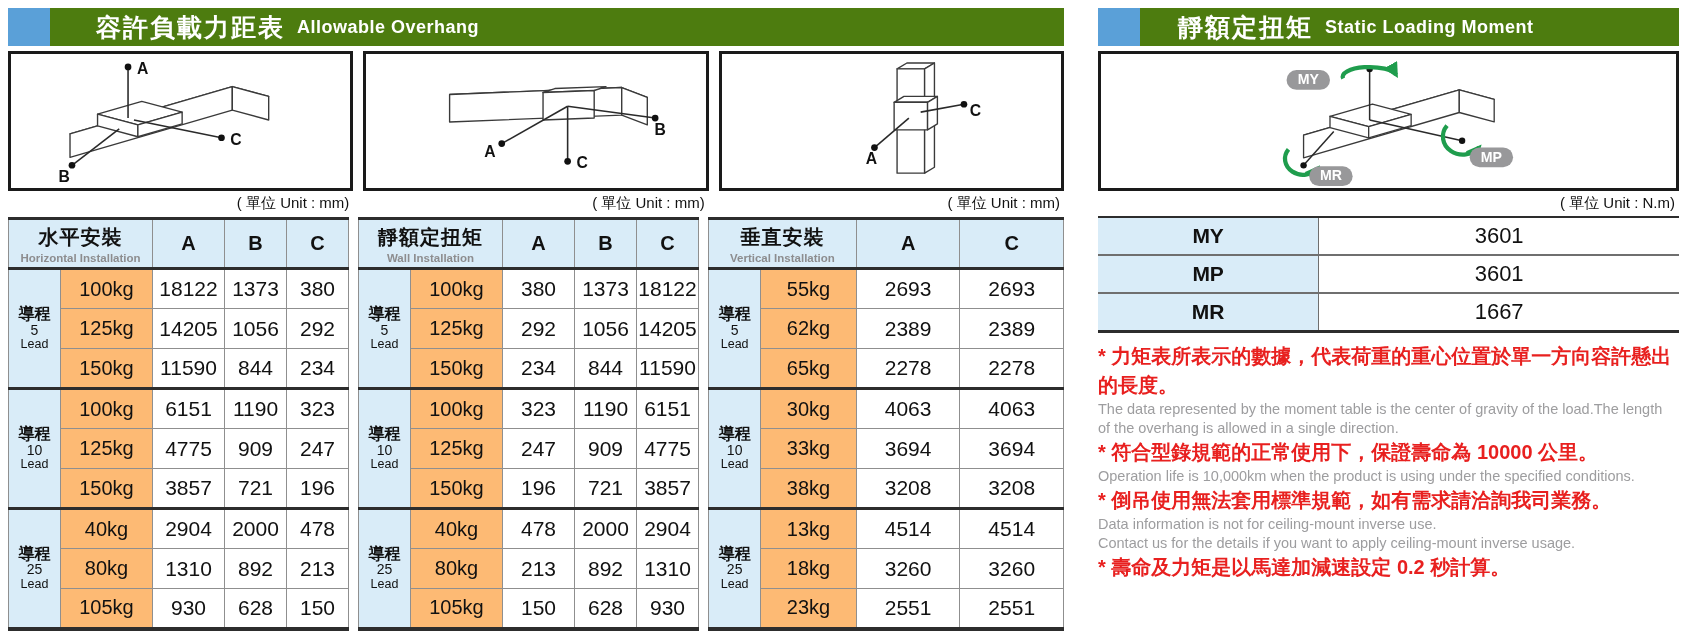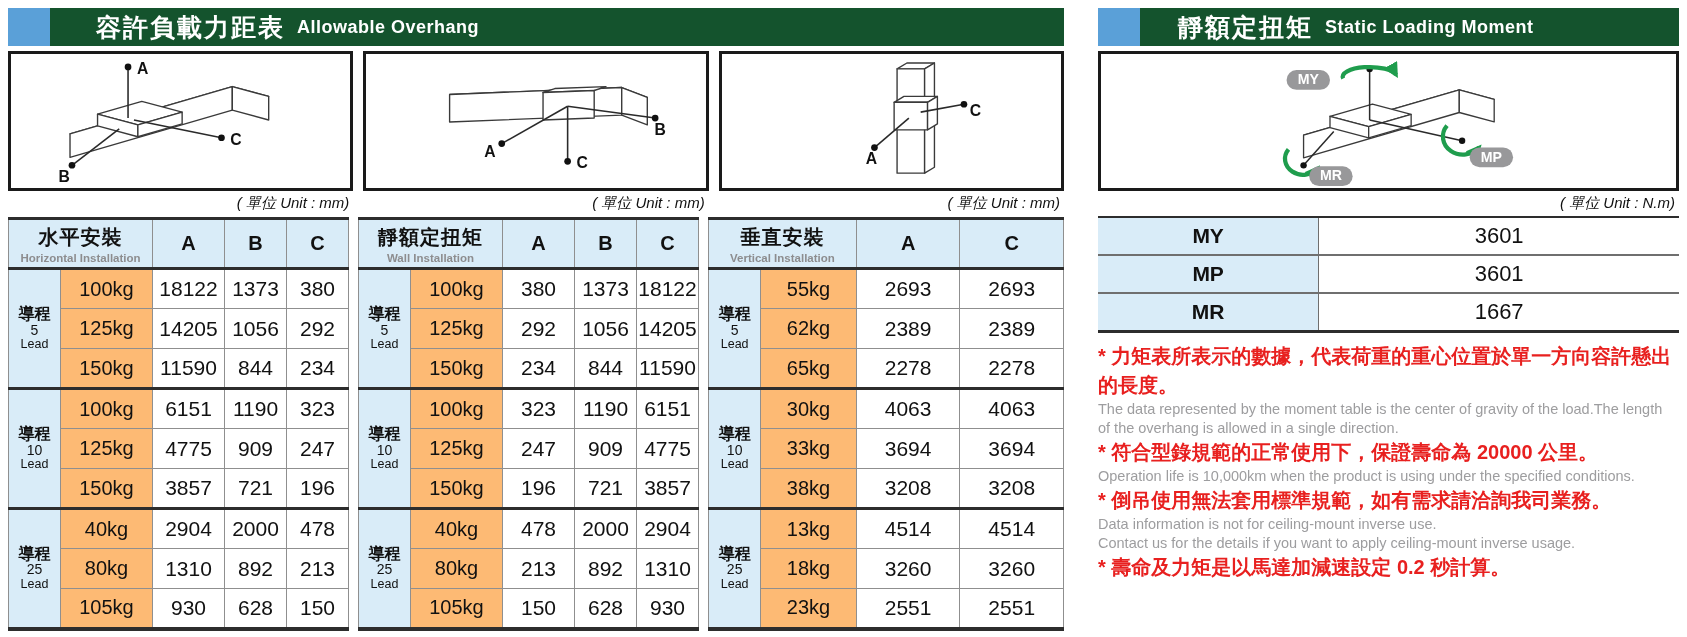--- a/index.html
+++ b/index.html
@@ -2,31 +2,31 @@
 <html><head>
 <meta charset="utf-8">
 <style>
   * { margin:0; padding:0; box-sizing:border-box; }
   body { background:#ffffff; font-family:"Liberation Sans", sans-serif; color:#111; }
   .page { width:1687px; height:637px; background:#fff; padding:8px 6px 0 8px; display:flex; gap:34px; overflow:hidden; }
   .left-col { width:1056px; flex:0 0 auto; }
   .right-col { width:581px; flex:0 0 auto; }
 
   
-  .bar { height:38px; background:#14532d; display:flex; align-items:center; }
+  .bar { height:38px; background:#4d7c0f; display:flex; align-items:center; }
   .bar-accent { width:42px; height:100%; background:#5aa0d8; flex:0 0 auto; }
   .bar-zh { color:#fff; font-weight:bold; font-size:25px; letter-spacing:2px; margin-left:46px; }
   .bar-en { color:#fff; font-weight:bold; font-size:18px; margin-left:12px; letter-spacing:.5px; }
 
   
   .diagram-row { display:flex; gap:10px; margin-top:5px; }
   .dcol { flex:1; }
   .diagram-box { border:3px solid #1a1a1a; height:140px; background:#fff; }
   .diagram-box svg { width:100%; height:100%; display:block; }
-  .unit { font-size:15px; font-weight:500; text-align:right; padding:3px 4px 2px 0; height:24px;font-style:italic; }
+  .unit { font-size:15px; font-weight:500; text-align:right; padding:3px 4px 2px 0; height:24px; }
 
   .iso { stroke:#3a3a3a; stroke-width:1.4; fill:#fff; stroke-linejoin:round; }
   .axis { stroke:#2a2a2a; stroke-width:1.6; fill:none; }
   .dot { fill:#111; stroke:none; }
   .axlabel { font-family:"Liberation Sans",sans-serif; font-weight:bold; font-size:16px; fill:#111; }
   .marc { stroke:#1f9d4d; stroke-width:4.5; fill:none; }
   .badge { fill:#98989a; stroke:none; }
   .badge-text { font-family:"Liberation Sans",sans-serif; font-weight:bold; font-size:15px; fill:#fff; text-anchor:middle; }
 
   
@@ -466,21 +466,21 @@
           <tr>
             <td class="m-label">MR</td>
             <td class="m-value">1667</td>
           </tr>
         </tbody>
     </table>
 
     <div class="notes">
         <div class="note-zh">* 力矩表所表示的數據，代表荷重的重心位置於單一方向容許懸出的長度。</div>
         <div class="note-en">The data represented by the moment table is the center of gravity of the load.The length of the overhang is allowed in a single direction.</div>
-        <div class="note-zh">* 符合型錄規範的正常使用下，保證壽命為 20000 公里。</div>
+        <div class="note-zh">* 符合型錄規範的正常使用下，保證壽命為 10000 公里。</div>
         <div class="note-en">Operation life is 10,000km when the product is using under the specified conditions.</div>
         <div class="note-zh">* 倒吊使用無法套用標準規範，如有需求請洽詢我司業務。</div>
         <div class="note-en">Data information is not for ceiling-mount inverse use.</div>
         <div class="note-en">Contact us for the details if you want to apply ceiling-mount inverse usage.</div>
         <div class="note-zh">* 壽命及力矩是以馬達加減速設定 0.2 秒計算。</div>
       </div>
   </div>
 
 </div>
 

